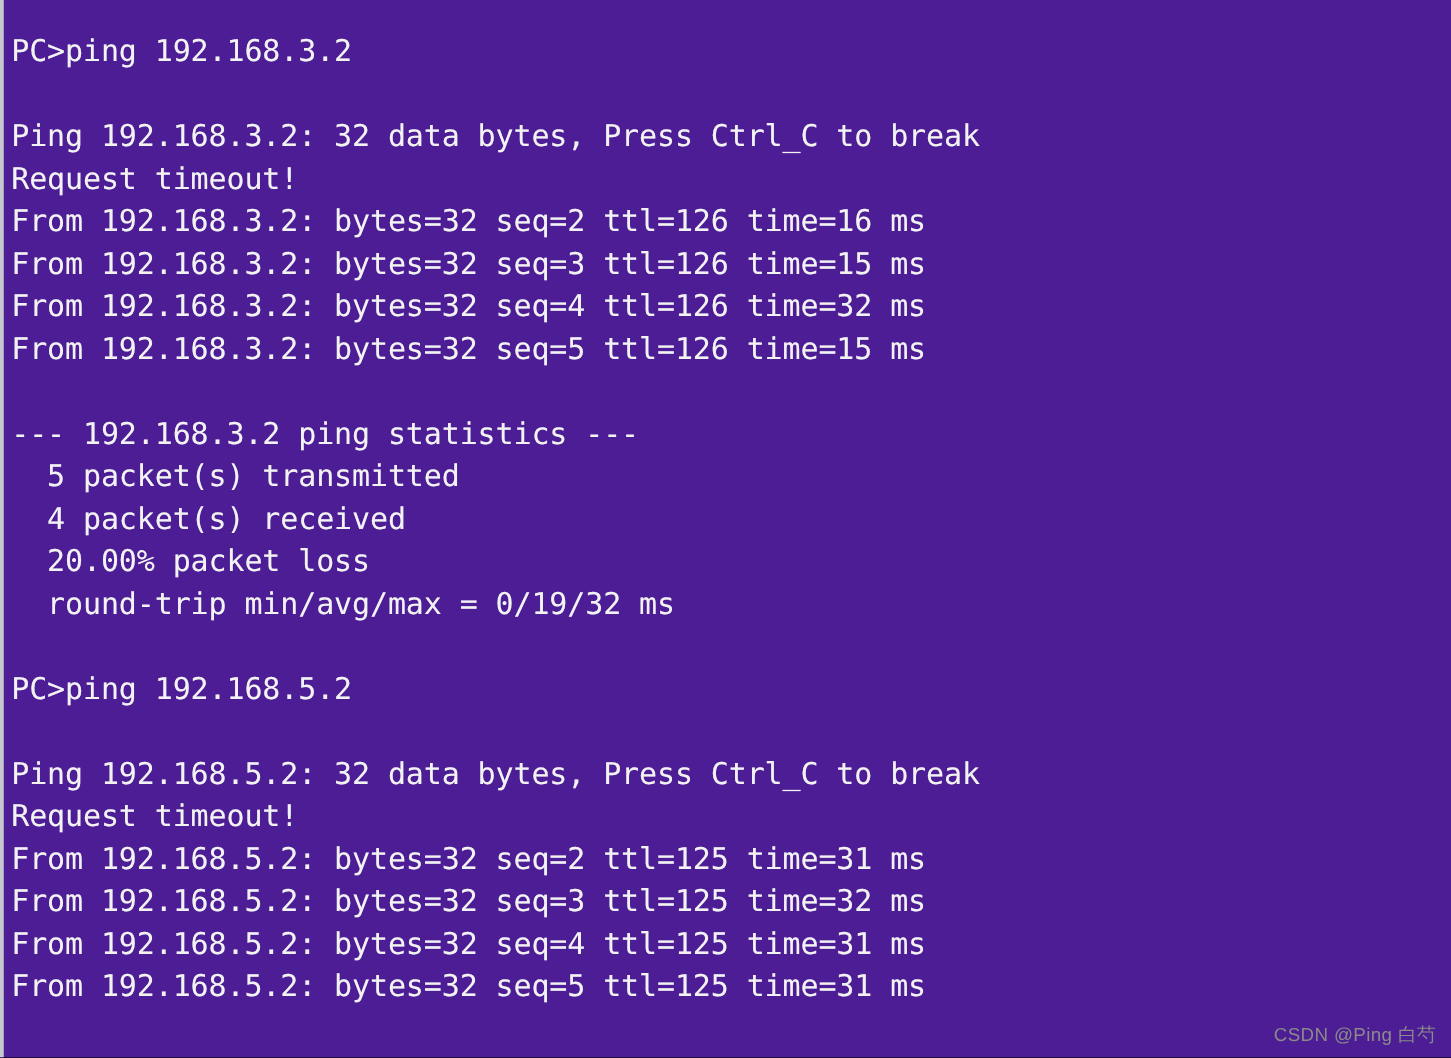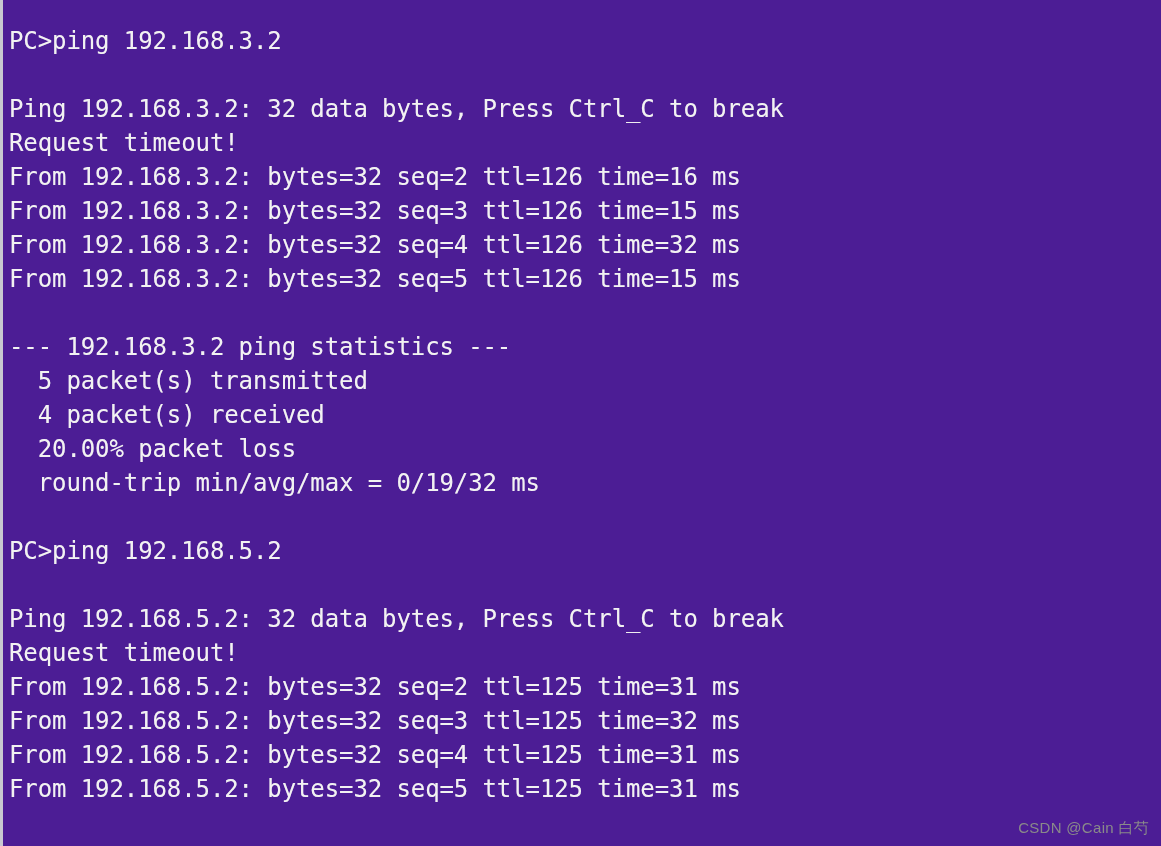--- a/index.html
+++ b/index.html
@@ -84,14 +84,14 @@
     <div class="line blank"></div>
     <div class="line">Ping 192.168.5.2: 32 data bytes, Press Ctrl_C to break</div>
     <div class="line">Request timeout!</div>
     <div class="line">From 192.168.5.2: bytes=32 seq=2 ttl=125 time=31 ms</div>
     <div class="line">From 192.168.5.2: bytes=32 seq=3 ttl=125 time=32 ms</div>
     <div class="line">From 192.168.5.2: bytes=32 seq=4 ttl=125 time=31 ms</div>
     <div class="line">From 192.168.5.2: bytes=32 seq=5 ttl=125 time=31 ms</div>
 
   </div>
 
-  <div id="watermark">CSDN @Cain 白芍</div>
+  <div id="watermark">CSDN @Ping 白芍</div>
 </div>
 
 </body></html>

